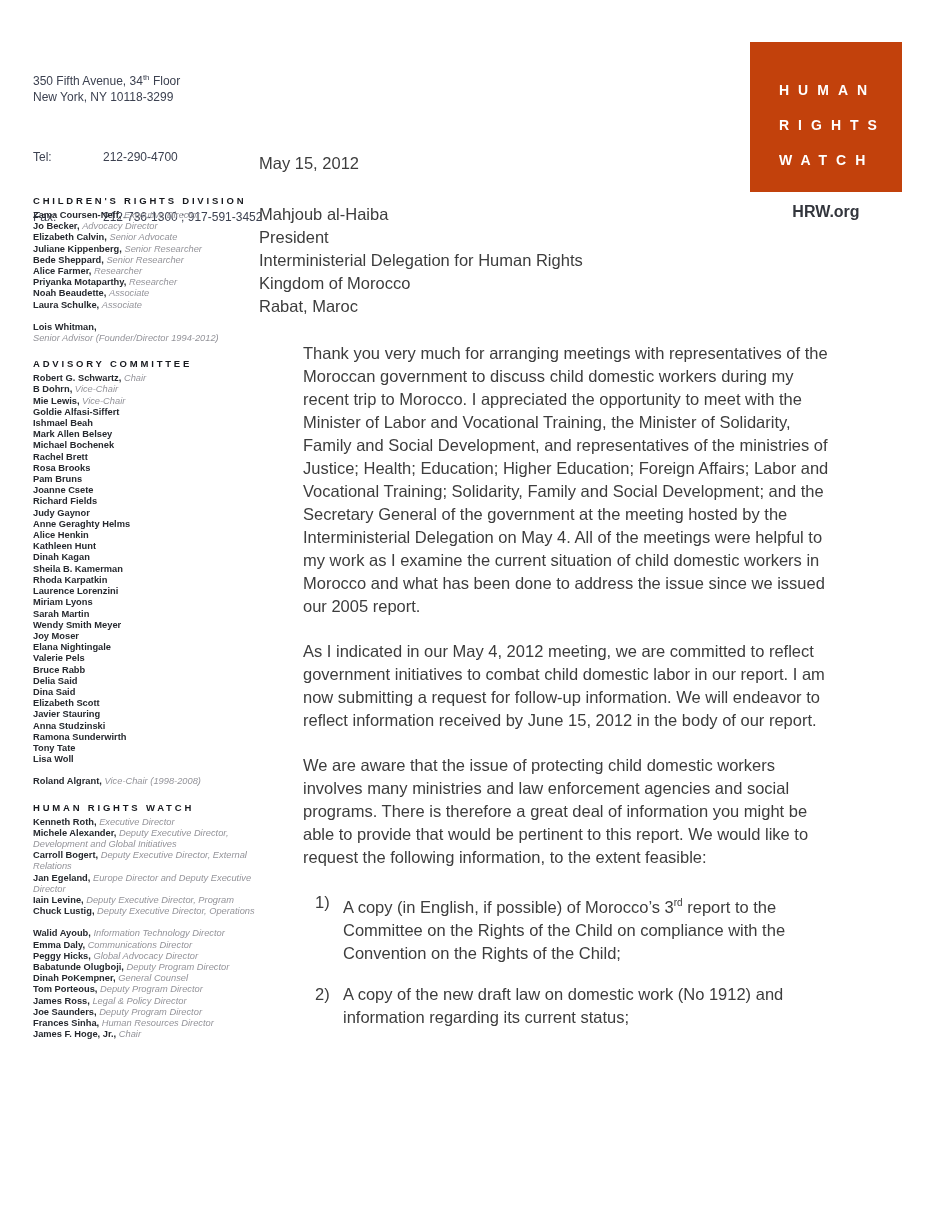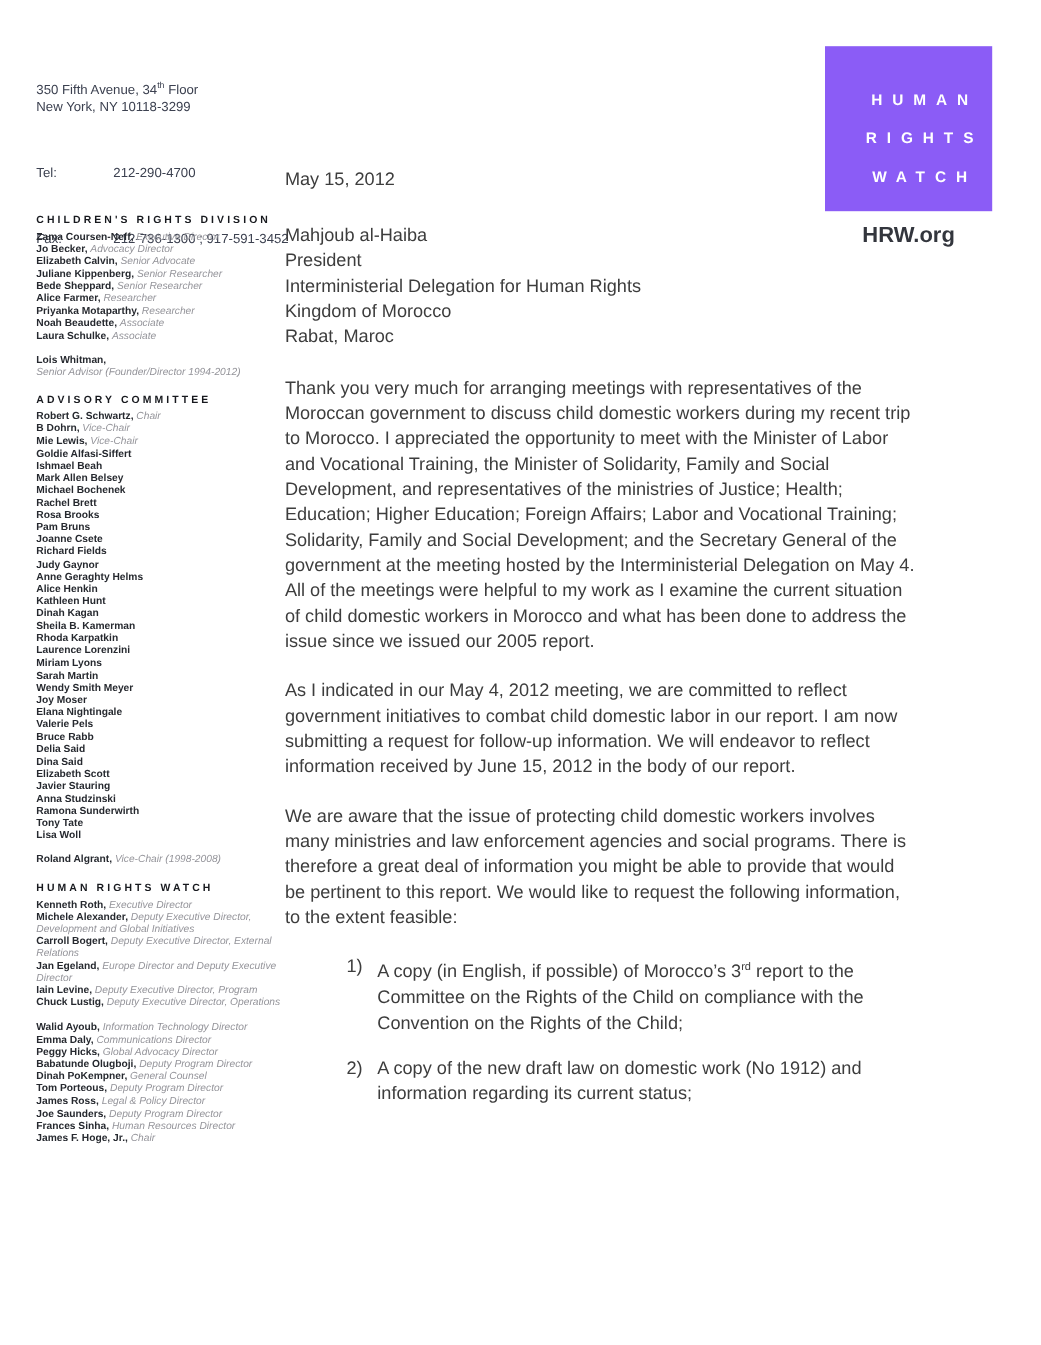--- a/index.html
+++ b/index.html
@@ -44,21 +44,21 @@
     letter-spacing: 9px;
     line-height: 35px;
     white-space: nowrap;
   }
   .hrw-org {
     position: absolute;
     left: 750px;
     top: 203px;
     width: 152px;
     text-align: center;
-    font-size: 20px;
+    font-size: 16px;
     font-weight: bold;
     color: #33363d;
   }
 
   
   .sidebar {
     position: absolute;
     left: 33px;
     top: 195px;
     width: 222px;
@@ -88,40 +88,40 @@
     top: 152px;
     width: 575px;
     font-size: 16.5px;
     line-height: 23px;
     color: #3d3d3d;
   }
   .date { margin-bottom: 28px; }
   .recipient { margin-bottom: 24px; }
   .recipient-line { line-height: 23px; }
   .salutation { margin-bottom: 26px; }
-  .para { margin-bottom: 22px; }
+  .para { margin-bottom: 22px; margin-left: 44px; }
   .numbered-list { padding-left: 56px; }
   .list-item { display: flex; margin-bottom: 18px; }
   .list-num { width: 28px; flex: 0 0 28px; }
   .list-text { flex: 1; }
   .list-text sup { font-size: 10px; }
 </style>
 </head>
 <body>
 
 <div class="page">
 
   <div class="address">
     <div class="row"><span>350 Fifth Avenue, 34</span><sup>th</sup><span> Floor</span></div>
     <div class="row">New York, NY 10118-3299</div>
     <div class="row"><span class="lbl">Tel:</span><span>212-290-4700</span></div>
     <div class="row"><span class="lbl">Fax:</span><span>212-736-1300 ; 917-591-3452</span></div>
   </div>
 
-  <div class="logo" style="background: #8b5cf6; text-align: center;">
+  <div class="logo" style="background: #c2410c;">
     <div class="logo-line">HUMAN</div>
     <div class="logo-line">RIGHTS</div>
     <div class="logo-line">WATCH</div>
   </div>
   <div class="hrw-org">HRW.org</div>
 
   <div class="sidebar">
   <div class="sb-section">
     <div class="sb-heading">CHILDREN'S RIGHTS DIVISION</div>
     <div>

